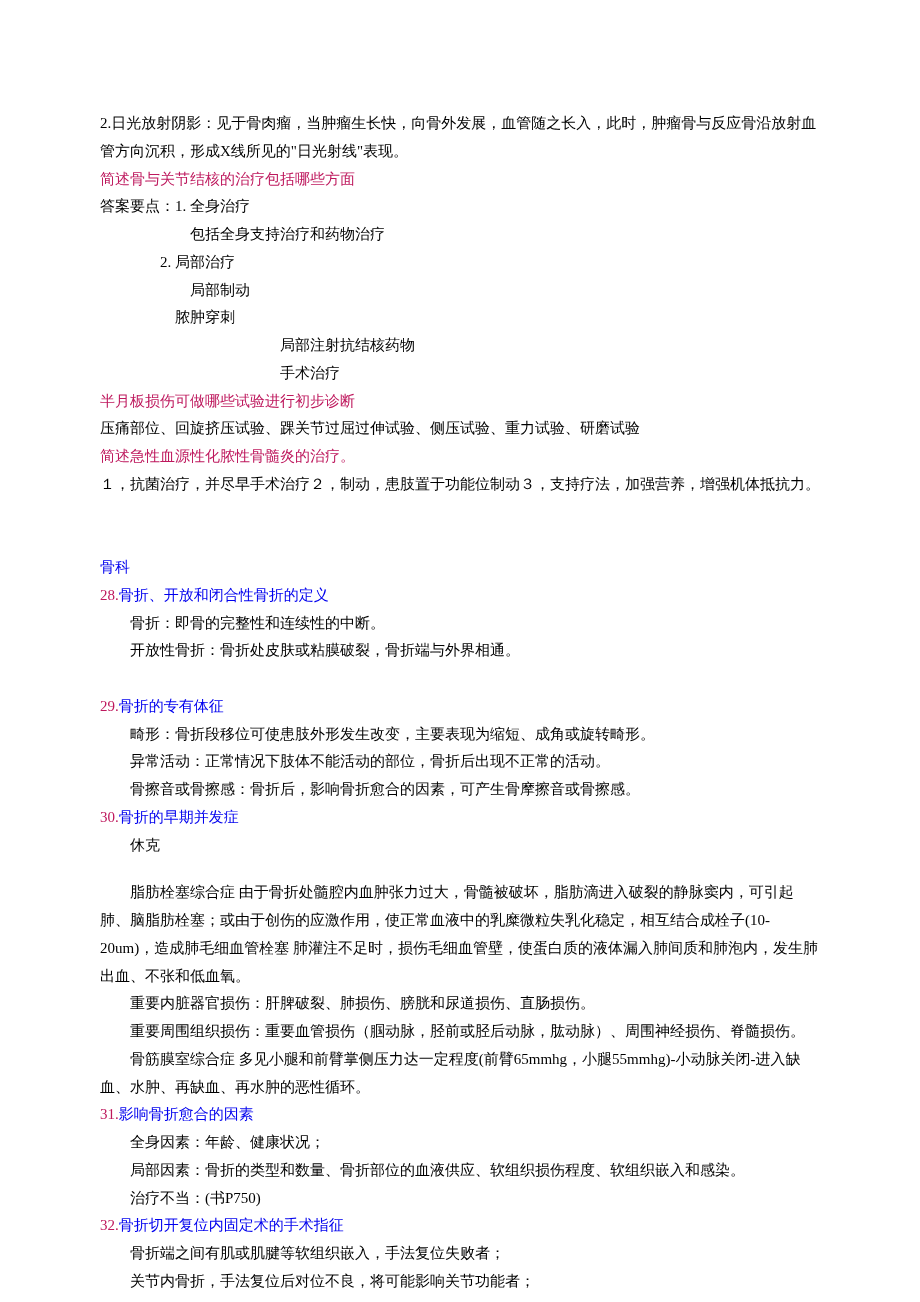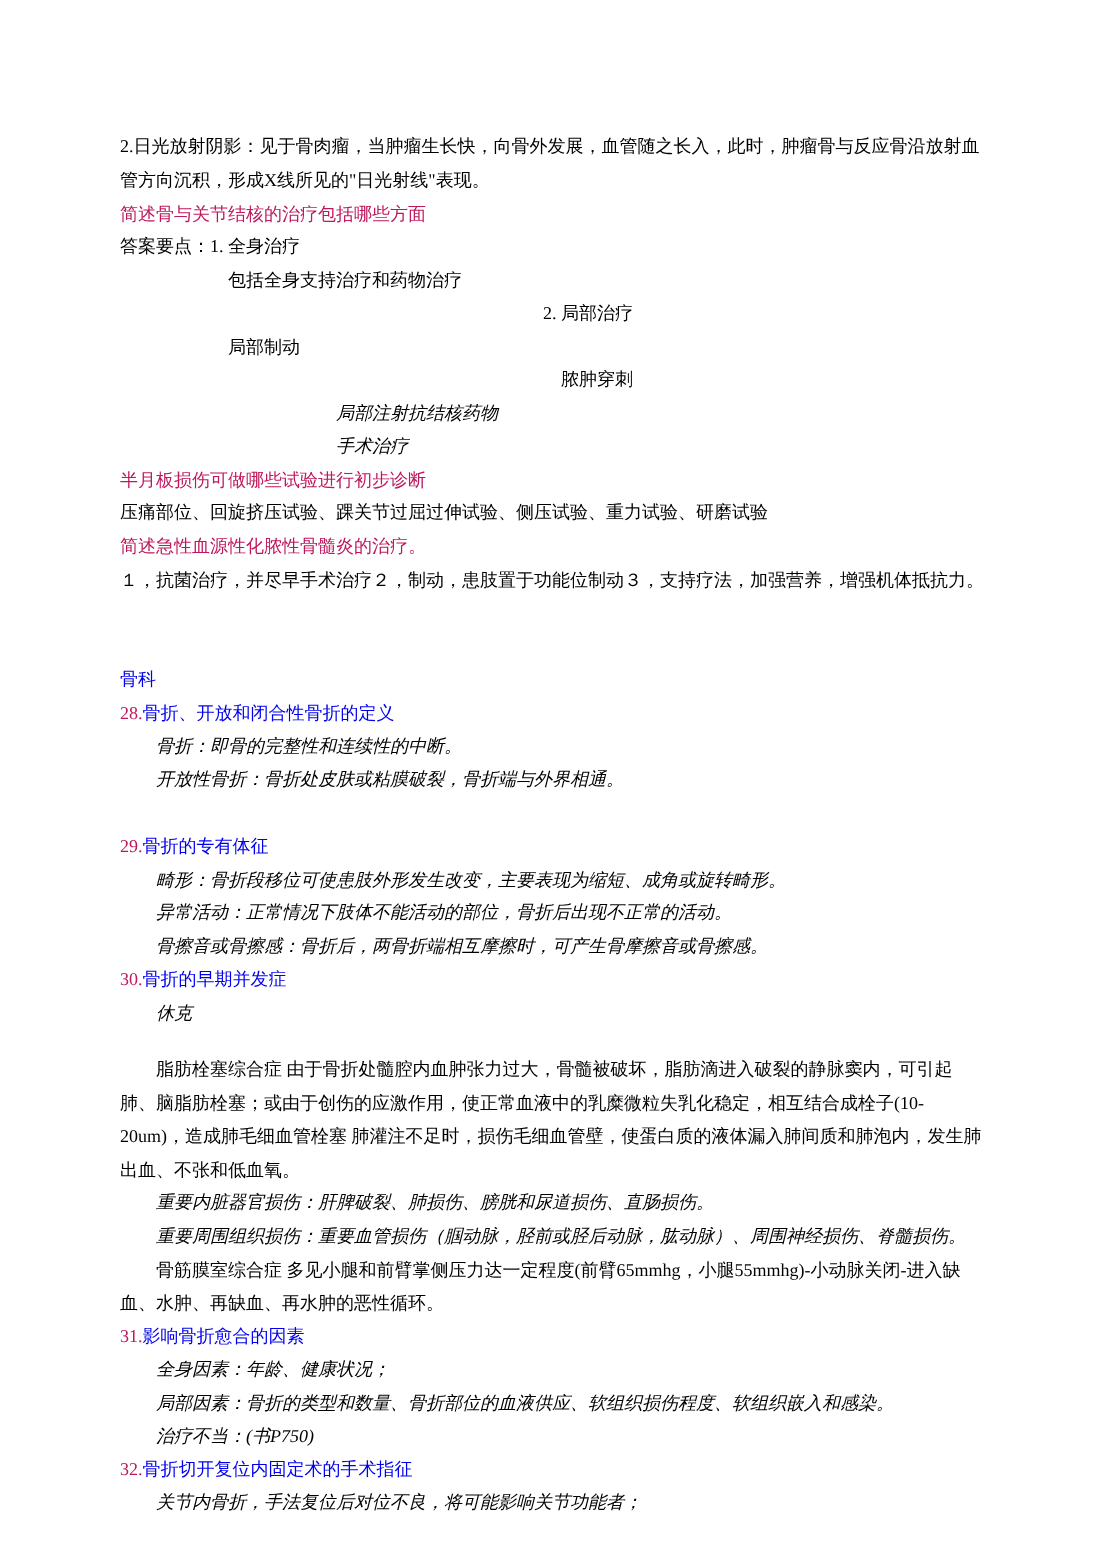--- a/index.html
+++ b/index.html
@@ -8,24 +8,24 @@
     line-height: 1.85;
     color: #000;
     background: #fff;
     margin: 0;
     padding: 110px 100px 70px 100px;
     width: 920px;
     box-sizing: border-box;
   }
   .red { color: #be185d; }
   .blue { color: #0000ee; }
-  .indent-1 { padding-left: 2em; font-style: italic; }
-  .indent-2 { padding-left: 4em; text-align: center; }
+  .indent-1 { padding-left: 2em; }
+  .indent-2 { padding-left: 4em; }
   .indent-3 { padding-left: 6em; }
-  .indent-4 { padding-left: 12em; font-style: italic; }
+  .indent-4 { padding-left: 12em; }
   p { margin: 0; }
   .spacer { height: 1.85em; }
 </style>
 </head>
 <body>
 
 <p>2.日光放射阴影：见于骨肉瘤，当肿瘤生长快，向骨外发展，血管随之长入，此时，肿瘤骨与反应骨沿放射血管方向沉积，形成X线所见的"日光射线"表现。</p>
 <p class="red">简述骨与关节结核的治疗包括哪些方面</p>
 <p>答案要点：1. 全身治疗</p>
 <p class="indent-3">包括全身支持治疗和药物治疗</p>
@@ -45,26 +45,27 @@
 <p class="blue">骨科</p>
 
 <div id="items-container">
     <p class="section-item"><span class="red">28.</span><span class="blue">骨折、开放和闭合性骨折的定义</span></p>
     <p class="indent-1">骨折：即骨的完整性和连续性的中断。</p>
     <p class="indent-1">开放性骨折：骨折处皮肤或粘膜破裂，骨折端与外界相通。</p>
     <div class="spacer"></div>
     <p class="section-item"><span class="red">29.</span><span class="blue">骨折的专有体征</span></p>
     <p class="indent-1">畸形：骨折段移位可使患肢外形发生改变，主要表现为缩短、成角或旋转畸形。</p>
     <p class="indent-1">异常活动：正常情况下肢体不能活动的部位，骨折后出现不正常的活动。</p>
-    <p class="indent-1">骨擦音或骨擦感：骨折后，两骨折端相互摩擦时，可产生骨摩擦音或骨擦感。</p>
+    <p class="indent-1">骨擦音或骨擦感：骨折后，影响骨折愈合的因素，可产生骨摩擦音或骨擦感。</p>
     <p class="section-item"><span class="red">30.</span><span class="blue">骨折的早期并发症</span></p>
     <p class="indent-1">休克</p>
     <p style="text-indent: 2em; margin-top: 20px;">脂肪栓塞综合症 由于骨折处髓腔内血肿张力过大，骨髓被破坏，脂肪滴进入破裂的静脉窦内，可引起肺、脑脂肪栓塞；或由于创伤的应激作用，使正常血液中的乳糜微粒失乳化稳定，相互结合成栓子(10-20um)，造成肺毛细血管栓塞 肺灌注不足时，损伤毛细血管壁，使蛋白质的液体漏入肺间质和肺泡内，发生肺出血、不张和低血氧。</p>
     <p class="indent-1">重要内脏器官损伤：肝脾破裂、肺损伤、膀胱和尿道损伤、直肠损伤。</p>
     <p class="indent-1">重要周围组织损伤：重要血管损伤（腘动脉，胫前或胫后动脉，肱动脉）、周围神经损伤、脊髓损伤。</p>
     <p style="text-indent: 2em; font-family: Liberation Serif, serif;">骨筋膜室综合症 多见小腿和前臂掌侧压力达一定程度(前臂65mmhg，小腿55mmhg)-小动脉关闭-进入缺血、水肿、再缺血、再水肿的恶性循环。</p>
     <p class="section-item"><span class="red">31.</span><span class="blue">影响骨折愈合的因素</span></p>
     <p class="indent-1">全身因素：年龄、健康状况；</p>
     <p class="indent-1">局部因素：骨折的类型和数量、骨折部位的血液供应、软组织损伤程度、软组织嵌入和感染。</p>
     <p class="indent-1">治疗不当：(书P750)</p>
     <p class="section-item"><span class="red">32.</span><span class="blue">骨折切开复位内固定术的手术指征</span></p>
+    <p class="indent-1">骨折端之间有肌或肌腱等软组织嵌入，手法复位失败者；</p>
     <p class="indent-1">关节内骨折，手法复位后对位不良，将可能影响关节功能者；</p>
   </div>
 
 </body></html>

